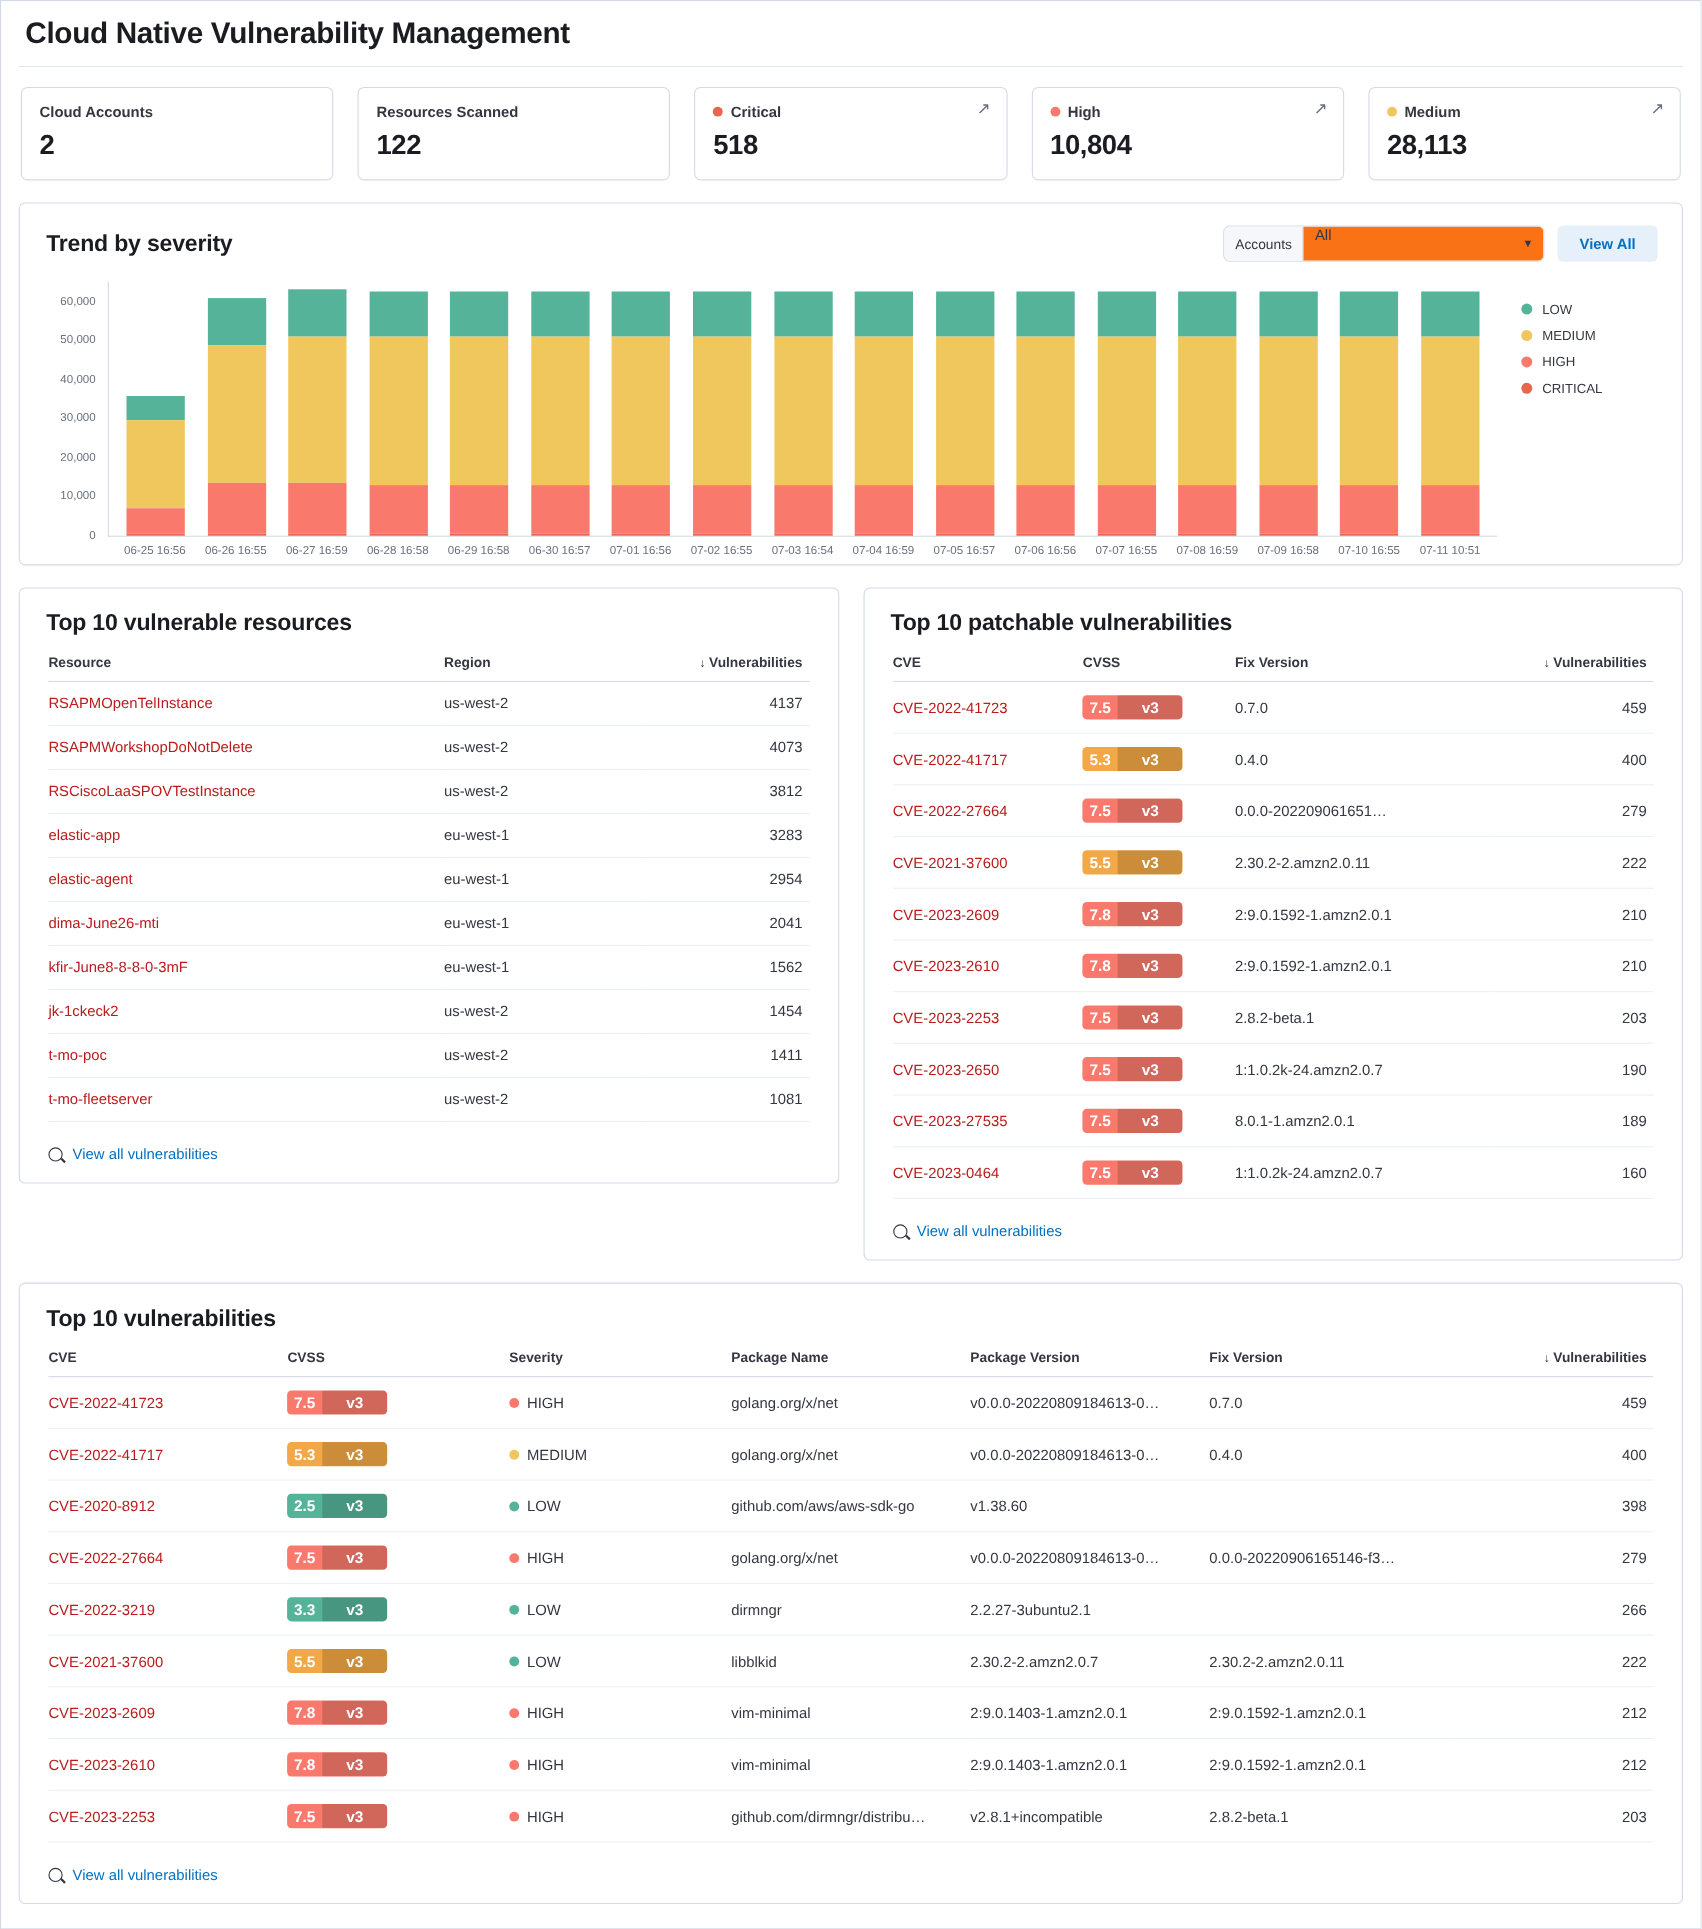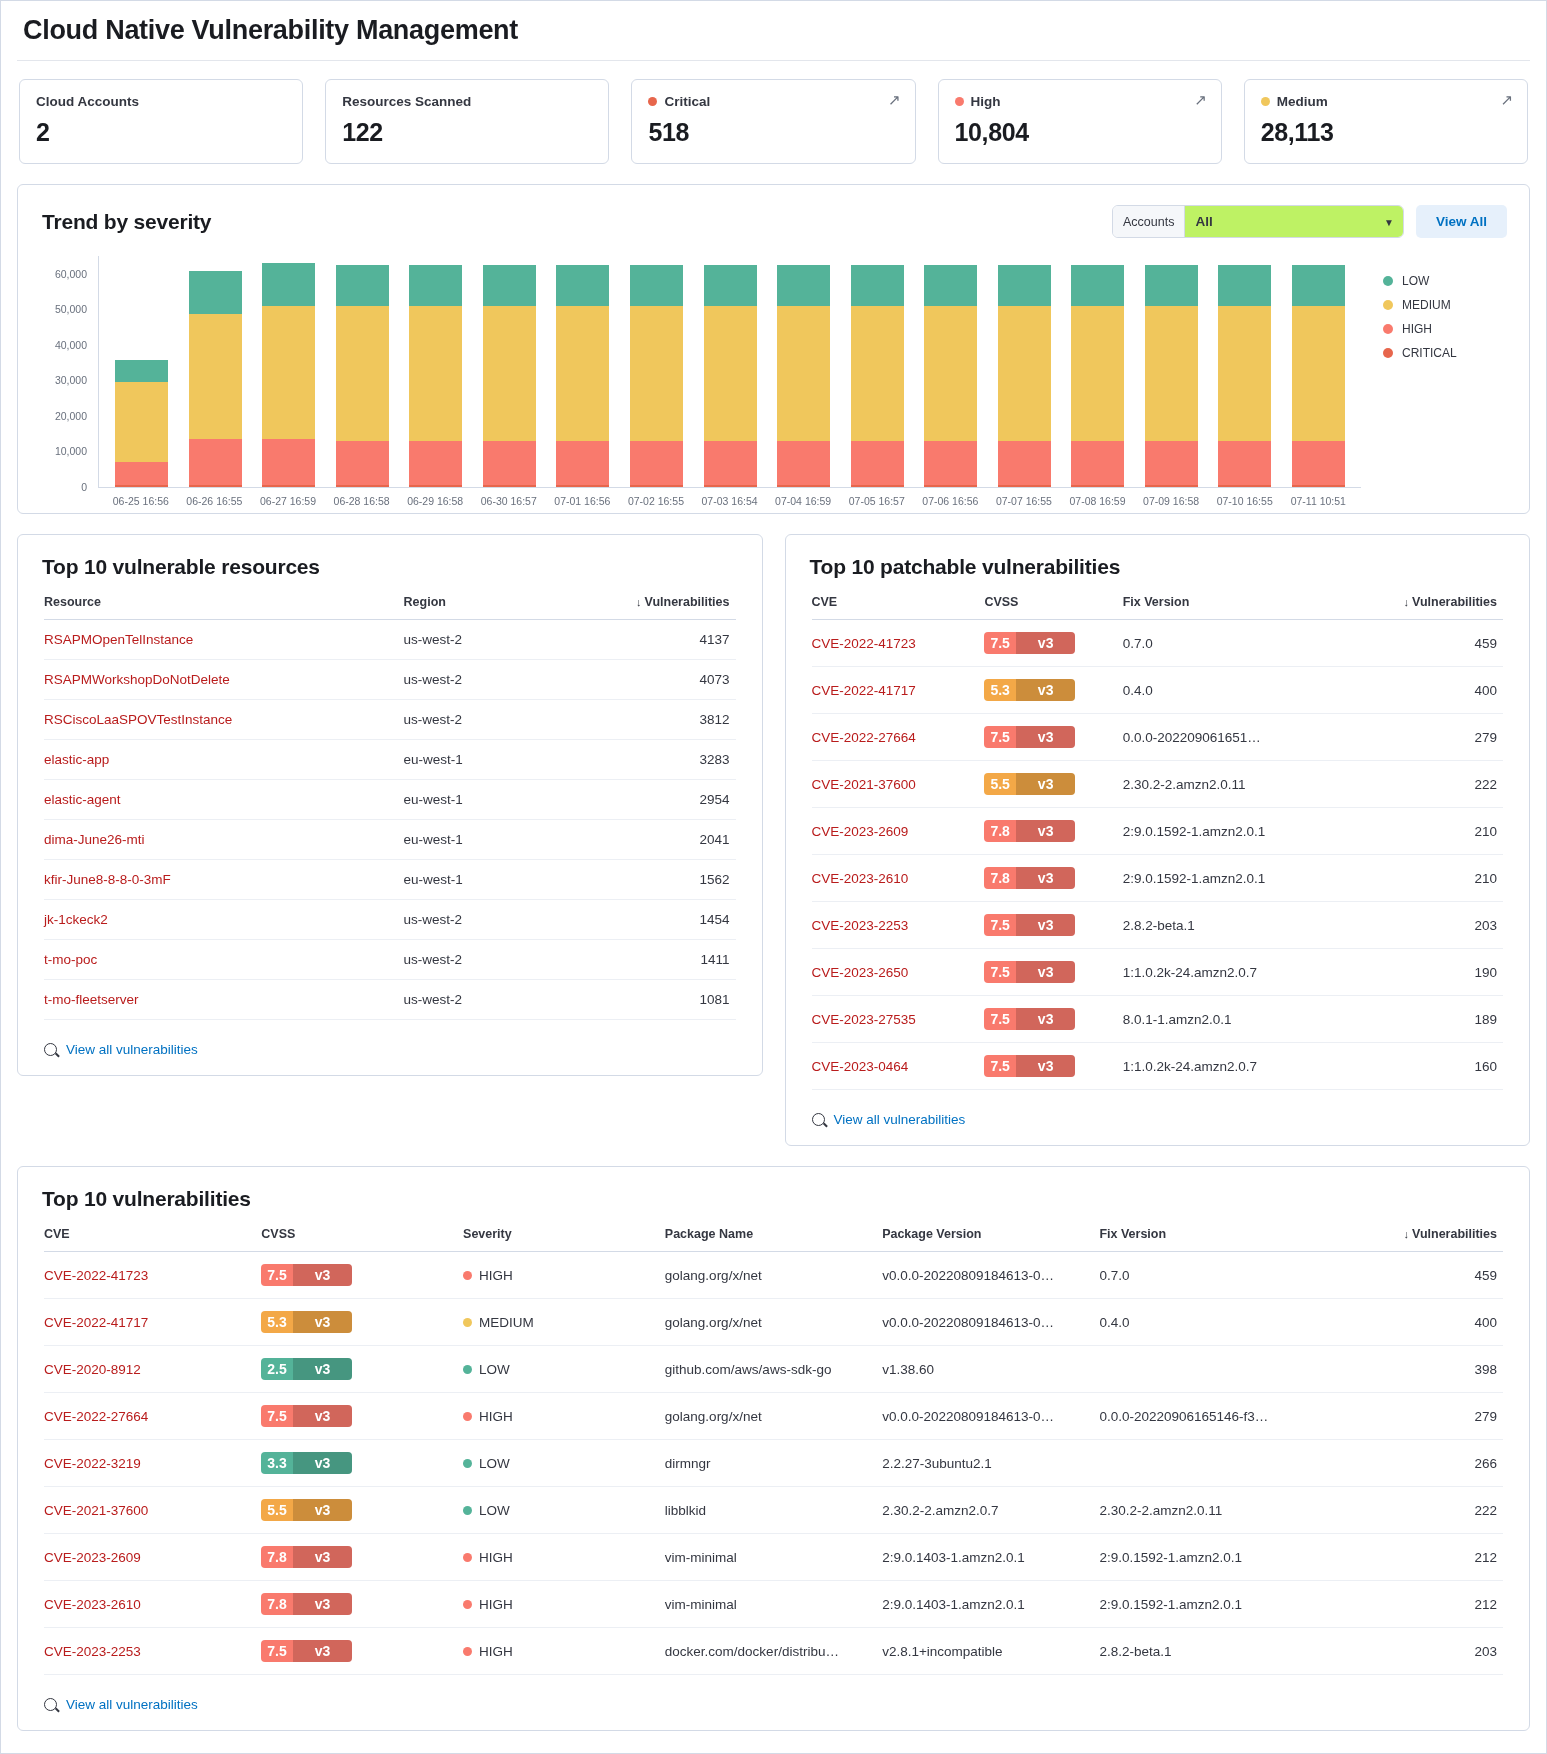--- a/index.html
+++ b/index.html
@@ -114,25 +114,24 @@
     font-size: 12.5px;
     color: #343741;
     display: flex; align-items: center;
     padding: 0 10px;
     font-weight: 500;
   }
   .accounts-value {
     flex: 1;
     font-size: 13.5px;
     color: #343741;
-    display: flex; align-items: center;
+    display: flex; align-items: flex-start;
     padding: 0 10px;
-    background: #bef264;
+    background: #f97316;
     position: relative;
-    font-weight: bold;
   }
   .accounts-caret {
     position: absolute;
     right: 9px; top: 50%;
     transform: translateY(-50%);
     color: #343741;
     font-size: 10px;
   }
   .view-all-btn {
     background: #e6f0fb;
@@ -880,21 +879,21 @@
             <tr>
               <td class="link">CVE-2023-2253</td>
               <td><span class="cvss" style="background: rgb(249, 122, 109);">
                   <span class="score">7.5</span>
                   <span class="ver">v3</span>
                 </span></td>
               <td><span class="sev">
                   <span class="sev-dot" style="background: rgb(249, 122, 109);"></span>
                   <span>HIGH</span>
                 </span></td>
-              <td>docker.com/docker/distribu…</td>
+              <td>github.com/dirmngr/distribu…</td>
               <td>v2.8.1+incompatible</td>
               <td>2.8.2-beta.1</td>
               <td style="text-align: right;">203</td>
             </tr>
           </tbody>
       </table>
     </div>
     <div class="panel-footer">
       <span class="mag"></span>
       <span>View all vulnerabilities</span>

